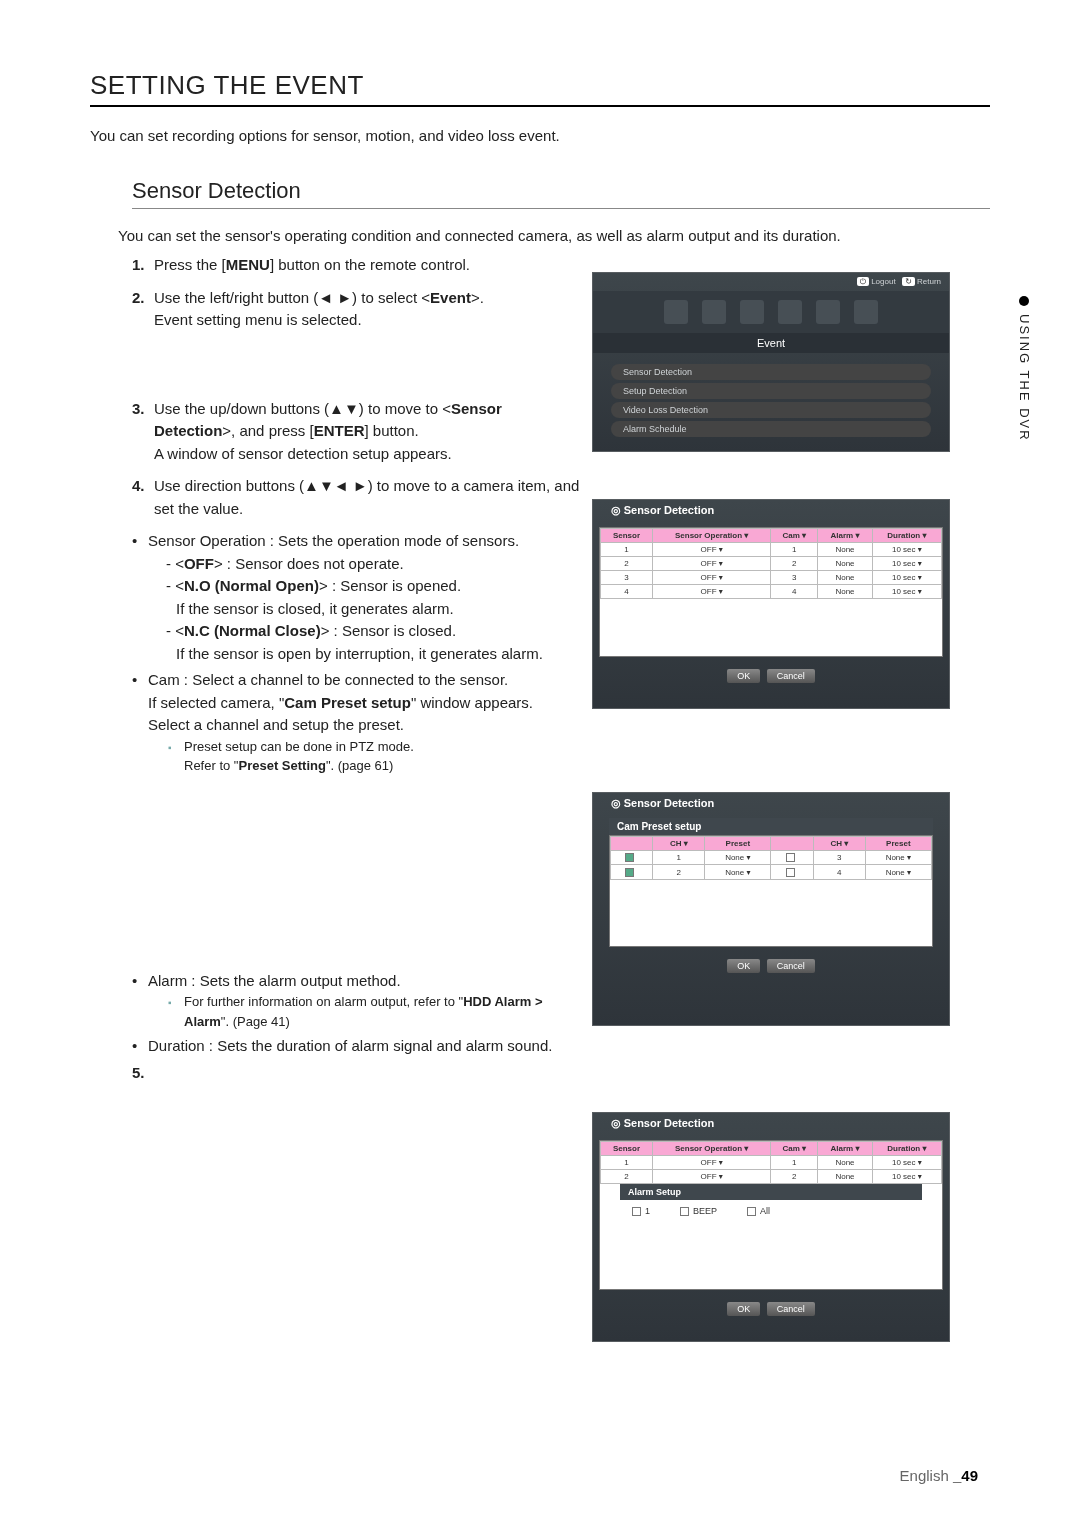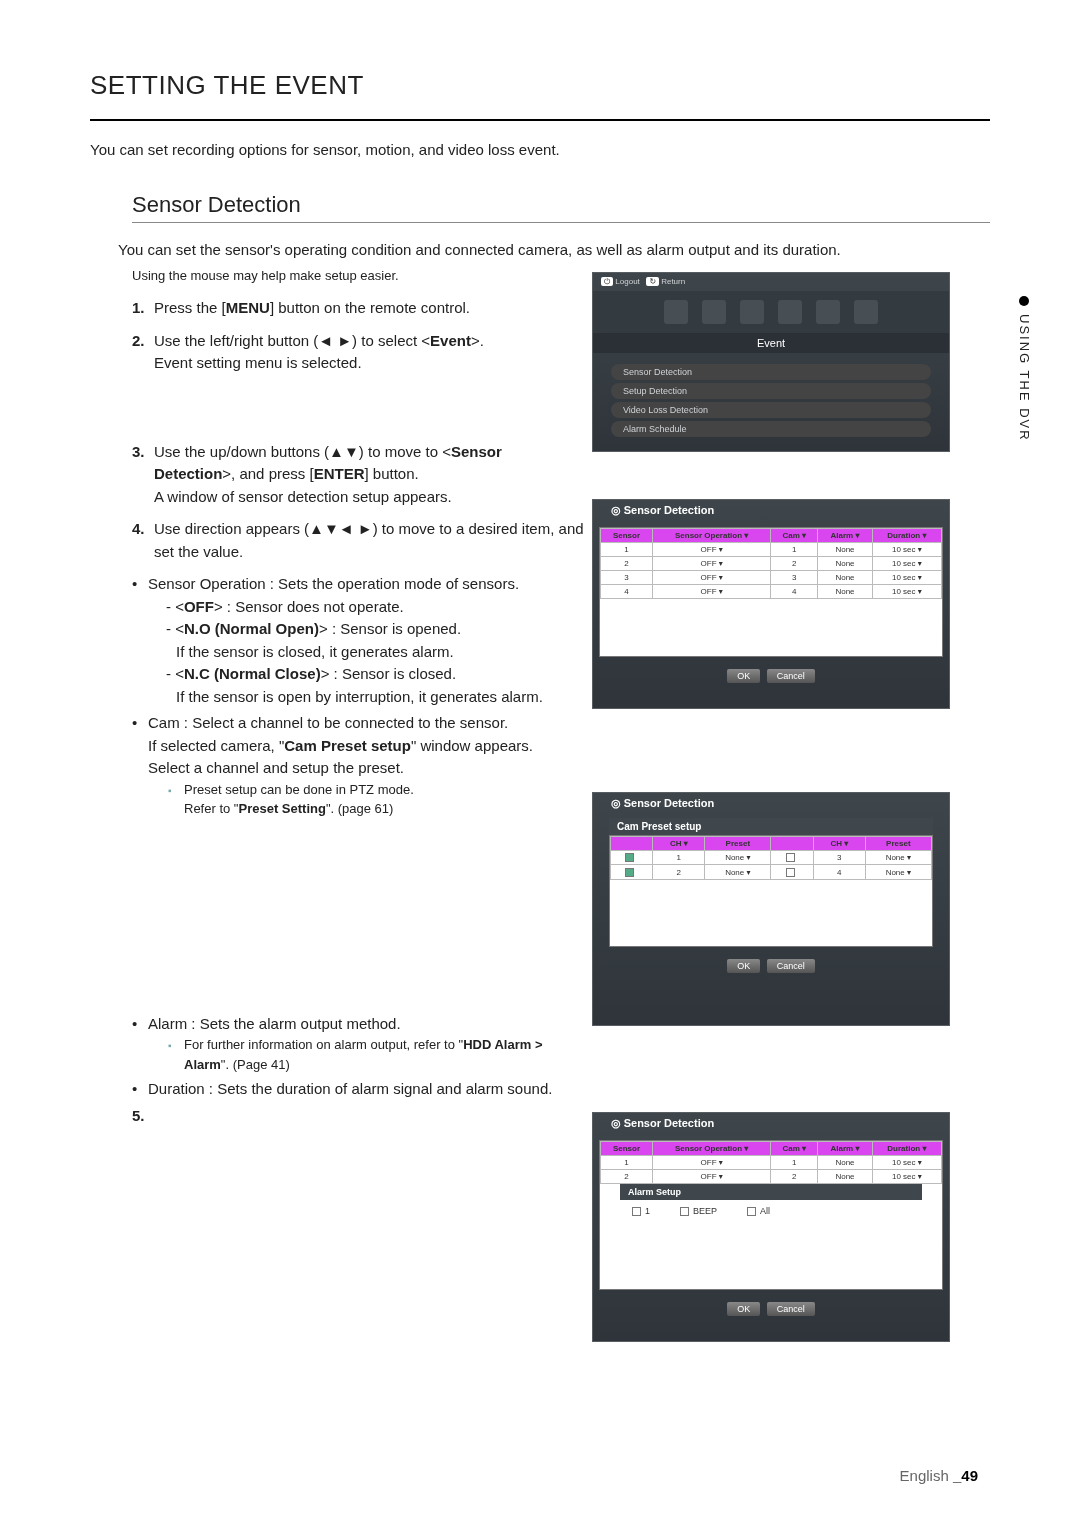--- a/index.html
+++ b/index.html
@@ -1,18 +1,18 @@
 <!DOCTYPE html>
 <html><head>
 <meta charset="utf-8">
 <style>
   * { box-sizing: border-box; margin: 0; padding: 0; }
   body { width: 1080px; height: 1530px; background: #fff; font-family: Arial, Helvetica, sans-serif; position: relative; color: #222; }
   .page { padding: 70px 90px 0 90px; position: relative; }
-  .main-title { font-size: 26px; font-weight: 400; text-transform: uppercase; margin-bottom: 18px; letter-spacing: 0.5px; }
+  .main-title { font-size: 26px; font-weight: 400; text-transform: uppercase; margin-bottom: 4px; letter-spacing: 0.5px; }
   .hr-top { border: none; border-top: 2px solid #000; margin-bottom: 20px; }
   .main-intro { font-size: 15px; margin-bottom: 34px; }
   .sub-title { font-size: 22px; font-weight: 400; margin-left: 42px; margin-bottom: 4px; }
   .hr-sub { border: none; border-top: 1px solid #888; margin-left: 42px; margin-bottom: 16px; }
   .sub-intro { font-size: 15px; margin-left: 28px; margin-bottom: 8px; line-height: 1.4; }
   .sub-mouse { font-size: 13px; margin-left: 42px; margin-bottom: 14px; }
   ol.steps { margin-left: 42px; list-style: none; }
   ol.steps > li { font-size: 15px; line-height: 1.5; margin-bottom: 10px; display: flex; }
   .step-num { font-weight: bold; min-width: 22px; }
   .step-body { max-width: 430px; }
@@ -28,21 +28,21 @@
   
   .panel { border: 1px solid #585d61; background: linear-gradient(#3e464b,#2e343a); color: #cfd3d6; font-size: 9px; position: absolute; }
   .panel-title { font-weight: bold; font-size: 11px; color: #fff; padding: 4px 10px; margin-left: 8px; }
   .panel-body { background: #fff; margin: 6px; border: 1px solid #777; }
   .panel-footer { text-align: center; padding: 6px 0 10px; }
   .btn { display: inline-block; background: linear-gradient(#888,#555); color: #fff; font-size: 9px; padding: 2px 10px; border-radius: 2px; margin: 0 2px; }
   .menu-list { list-style: none; padding: 8px 0; }
   .menu-list li { background: #444; margin: 3px 18px; border-radius: 10px; padding: 3px 12px; font-size: 9px; color: #cfd3d6; }
   table.mini { width: 100%; border-collapse: collapse; font-size: 8px; color: #333; }
   table.mini th, table.mini td { border: 1px solid #bbb; padding: 2px 4px; text-align: center; }
-  table.mini th { background: #d946ef; }
+  table.mini th { background: #f9a8d4; }
   .checkbox { display:inline-block; width:9px; height:9px; border:1px solid #777; margin-right:4px; vertical-align:middle; }
   .side-tab { position: absolute; right: 48px; top: 290px; writing-mode: vertical-rl; font-size: 13px; letter-spacing: 2px; background: #fff; padding: 6px 0; }
   .side-dot { display:inline-block; width:10px; height:10px; background:#000; border-radius:50%; margin-bottom:8px; }
   .pg { position: absolute; bottom: 46px; right: 102px; font-size: 15px; color: #666; }
   .pg .num { font-weight: bold; color: #000; }
 
   
   #panel-event { left: 592px; top: 272px; width: 358px; height: 180px; }
   #panel-event .iconrow { height: 42px; background: #333a40; display:flex; align-items:center; justify-content:center; gap:14px; }
   #panel-event .iconrow span { width:24px; height:24px; background:#474f55; border-radius:3px; }
@@ -59,21 +59,20 @@
 <body>
 
 <div class="page">
   <div class="main-title">SETTING THE EVENT</div>
   <hr class="hr-top">
   <div class="main-intro">You can set recording options for sensor, motion, and video loss event.</div>
 
   <div class="sub-title">Sensor Detection</div>
   <hr class="hr-sub">
   <div class="sub-intro">You can set the sensor's operating condition and connected camera, as well as alarm output and its duration.</div>
-  <div class="sub-mouse">Using the mouse may help make setup easier.</div>
 
   <ol class="steps">
     <li>
       <span class="step-num">1.</span>
       <span class="step-body"><span>Press the [</span><span class="b">MENU</span><span>] button on the remote control.</span></span>
     </li>
     <li>
       <span class="step-num">2.</span>
       <span class="step-body"><span>Use the left/right button (◄ ►) to select &lt;</span><span class="b">Event</span><span>&gt;.</span><br><span>Event setting menu is selected.</span></span>
     </li>
@@ -81,21 +80,21 @@
 
   <div style="height:56px"></div>
 
   <ol class="steps">
     <li>
       <span class="step-num">3.</span>
       <span class="step-body"><span>Use the up/down buttons (▲▼) to move to &lt;</span><span class="b">Sensor Detection</span><span>&gt;, and press [</span><span class="b">ENTER</span><span>] button.</span><br><span>A window of sensor detection setup appears.</span></span>
     </li>
     <li>
       <span class="step-num">4.</span>
-      <span class="step-body">Use direction appears (▲▼◄ ►) to move to a desired item, and set the value.</span>
+      <span class="step-body">Use direction buttons (▲▼◄ ►) to move to a camera item, and set the value.</span>
     </li>
   </ol>
 
   <ul class="bullets">
     <li>
       <span>Sensor Operation : Sets the operation mode of sensors.</span>
       <div class="sub-dash"><span>- &lt;</span><span class="b">OFF</span><span>&gt; : Sensor does not operate.</span></div>
       <div class="sub-dash"><span>- &lt;</span><span class="b">N.O (Normal Open)</span><span>&gt; : Sensor is opened.</span><br><span style="padding-left:10px">If the sensor is closed, it generates alarm.</span></div>
       <div class="sub-dash"><span>- &lt;</span><span class="b">N.C (Normal Close)</span><span>&gt; : Sensor is closed.</span><br><span style="padding-left:10px">If the sensor is open by interruption, it generates alarm.</span></div>
     </li>
@@ -123,21 +122,21 @@
       <span class="step-num">5.</span>
     </li>
   </ol>
 </div>
 
 <div class="side-tab">
   <span class="side-dot"></span><span>USING THE DVR</span>
 </div>
 
 <div id="panel-event" class="panel">
-  <div style="padding:4px 8px; font-size:8px;">
+  <div style="text-align:right; padding:4px 8px; font-size:8px;">
     <span style="background:#fff;color:#333;padding:0 3px;border-radius:2px;margin-right:2px;">⏻</span><span>Logout</span>
     &nbsp;&nbsp;<span style="background:#fff;color:#333;padding:0 3px;border-radius:2px;margin-right:2px;">↻</span><span>Return</span>
   </div>
   <div class="iconrow">
     <span></span>
       <span></span>
       <span></span>
       <span></span>
       <span></span>
       <span></span>

